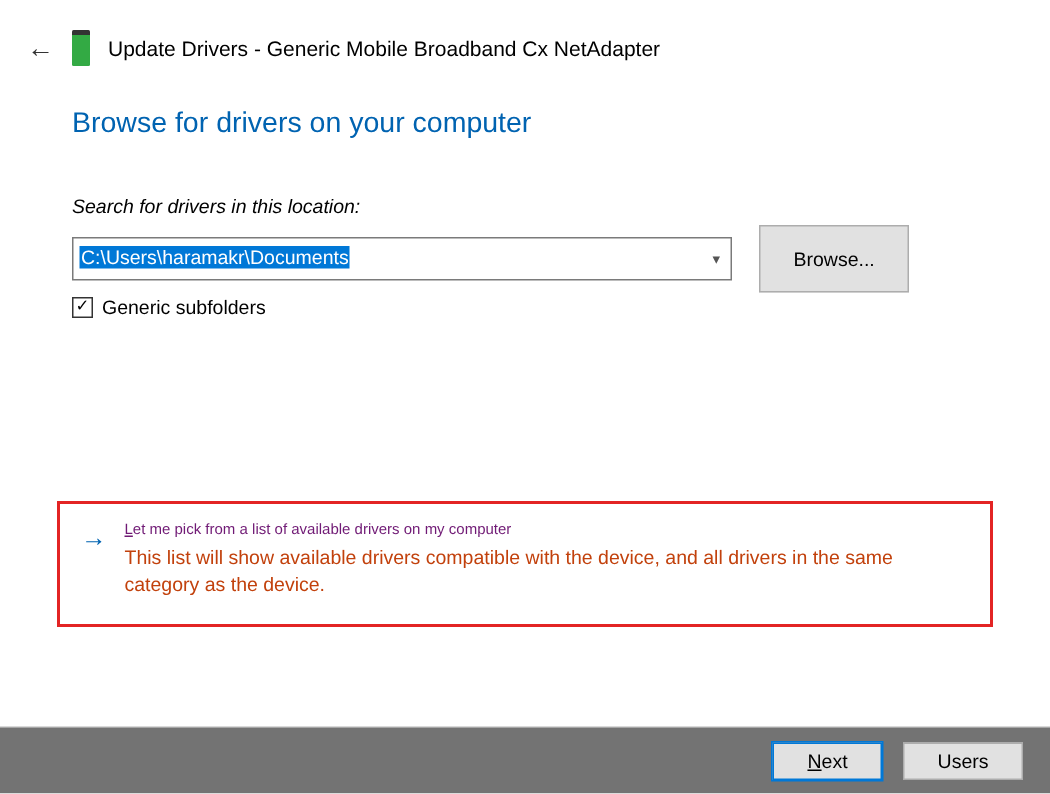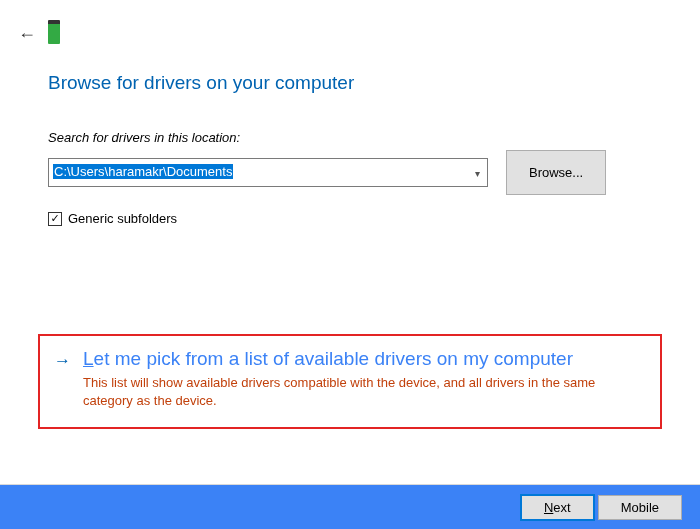--- a/index.html
+++ b/index.html
@@ -46,21 +46,21 @@
     }
     .field-label {
       font-size: 13px;
       margin-bottom: 5px;
       font-style: italic;
     }
     .path-row {
       display: flex;
       gap: 18px;
       align-items: center;
-      margin-bottom: 16px;
+      margin-bottom: 2px;
     }
     .path-input-wrap {
       position: relative;
       flex: 0 0 440px;
     }
     .path-input {
       width: 100%;
       height: 29px;
       border: 1px solid #7a7a7a;
       padding: 0 28px 0 6px;
@@ -117,39 +117,39 @@
       display: flex;
       gap: 12px;
       cursor: pointer;
     }
     .option-arrow {
       color: #0063b1;
       font-size: 17px;
       margin-top: 1px;
     }
     .option-title {
-      color: #3b82f6;
-      font-size: 19px;
+      color: #701a75;
+      font-size: 10px;
       margin-bottom: 4px;
     }
     .option-desc {
       color: #c2410c;
       font-size: 13px;
       line-height: 1.35;
     }
     .footer {
       position: absolute;
       bottom: 0; left: 0; right: 0;
       border-top: 1px solid #d9d9d9;
-      background: #3b82f6;
+      background: #737373;
       height: 45px;
       display: flex;
       justify-content: flex-end;
       align-items: center;
-      gap: 4px;
+      gap: 14px;
       padding-right: 18px;
     }
     .footer-btn {
       border: 1px solid #adadad;
       background: #e1e1e1;
       height: 25px;
       padding: 0 22px;
       font-size: 13px;
       cursor: pointer;
     }
@@ -158,20 +158,21 @@
       outline: 1px solid #0078d7;
     }
     .footer-btn .accel { text-decoration: underline; }
   </style>
 </head>
 <body>
 
 <div class="header">
   <span class="back-arrow">←</span>
   <div class="device-icon"></div>
+  <span class="title-text">Update Drivers - Generic Mobile Broadband Cx NetAdapter</span>
 </div>
 
 <div class="content">
   <div class="heading">Browse for drivers on your computer</div>
 
   <div class="field-label">Search for drivers in this location:</div>
 
   <div class="path-row">
     <div class="path-input-wrap">
       <input type="text" class="path-input" value="C:\Users\haramakr\Documents" style="">
@@ -190,14 +191,14 @@
 <div class="option-panel">
   <span class="option-arrow">→</span>
   <div>
     <div class="option-title"><span style="text-decoration:underline">L</span><span>et me pick from a list of available drivers on my computer</span></div>
     <div class="option-desc">This list will show available drivers compatible with the device, and all drivers in the same category as the device.</div>
   </div>
 </div>
 
 <div class="footer">
   <button class="footer-btn primary"><span class="accel">N</span><span>ext</span></button>
-  <button class="footer-btn">Mobile</button>
+  <button class="footer-btn">Users</button>
 </div>
 
 </body></html>

